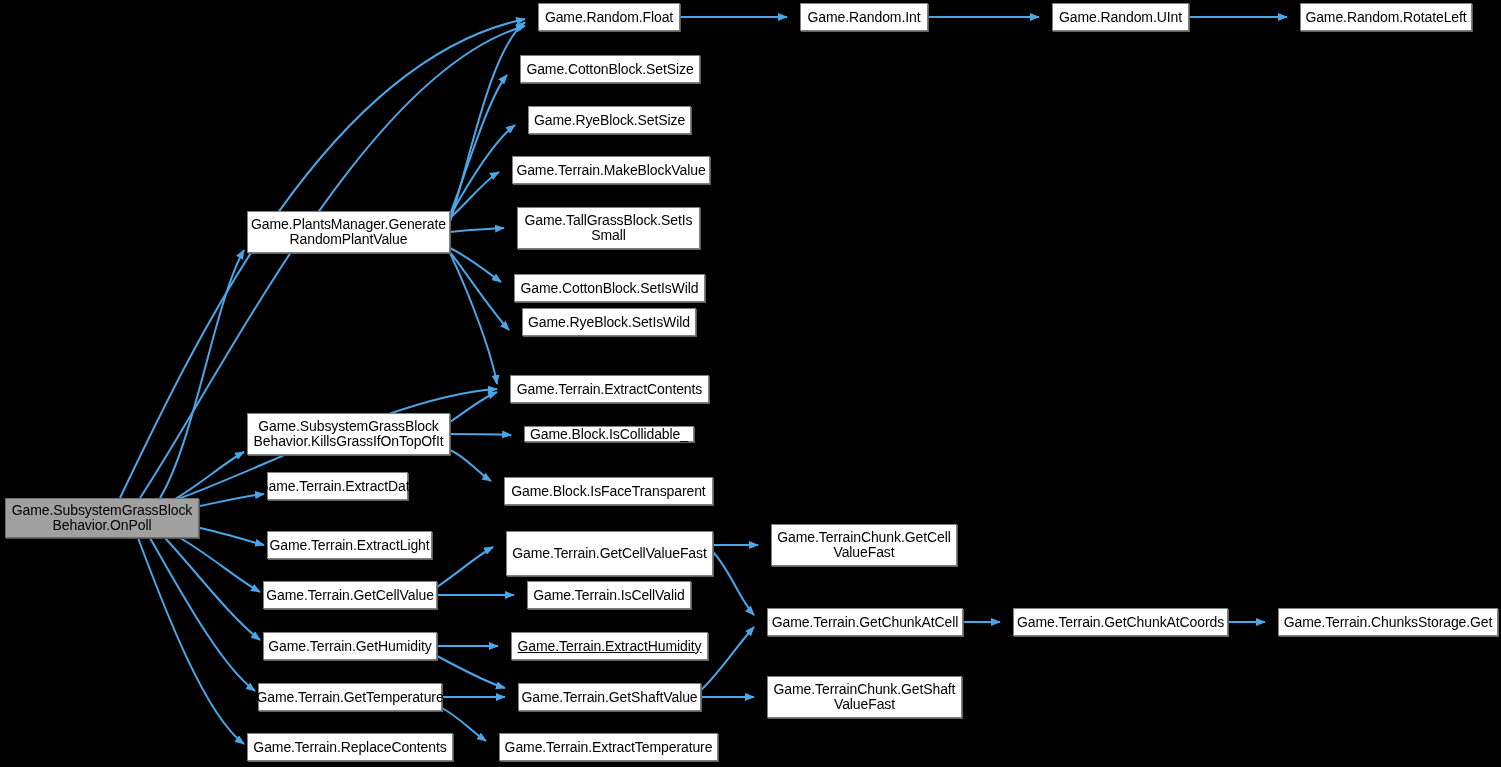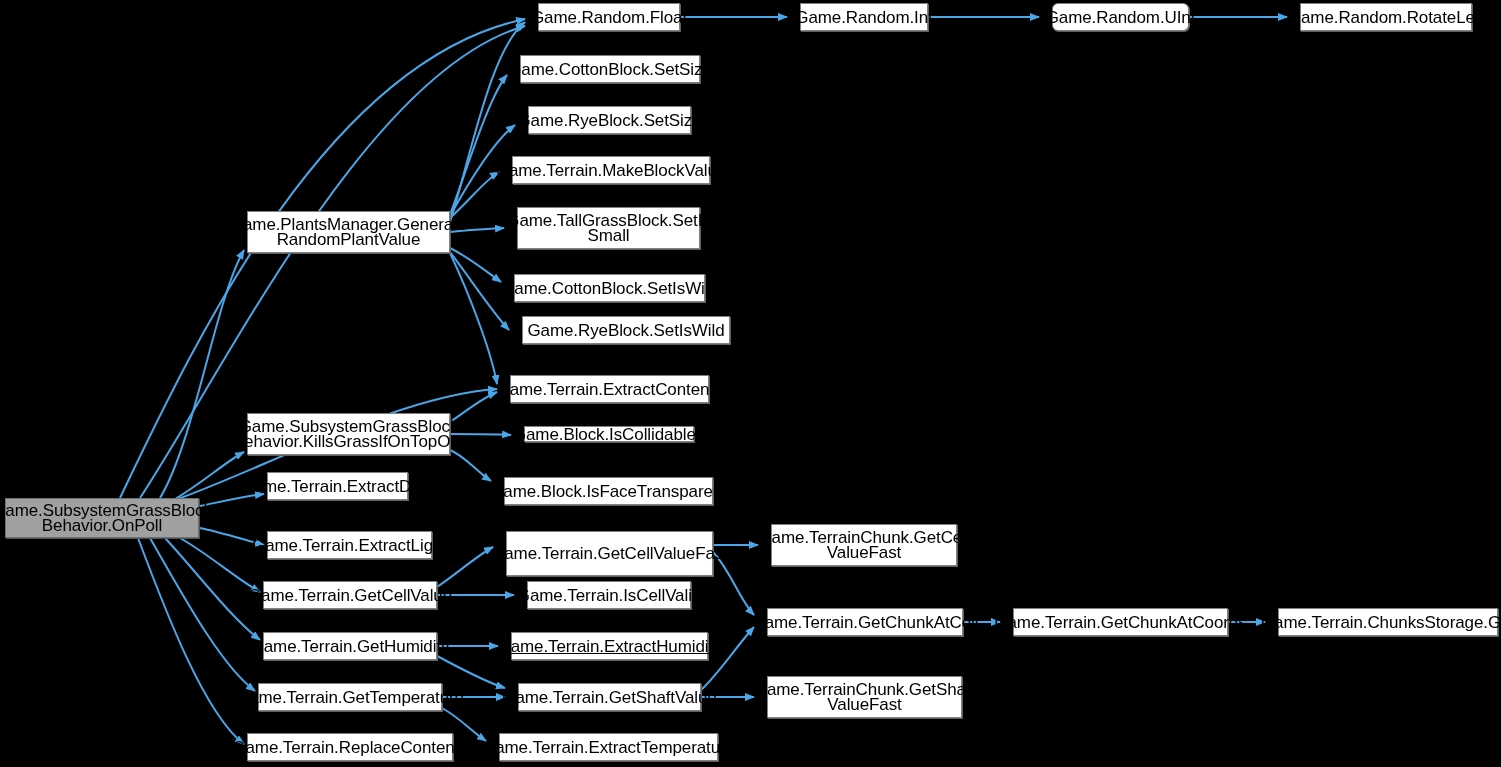--- a/index.html
+++ b/index.html
@@ -24,21 +24,21 @@
     height: 767px;
     pointer-events: none;
   }
   .node {
     position: absolute;
     box-sizing: border-box;
     background: #ffffff;
     border: 1px solid #808080;
     box-shadow: 1px 1px 0 0 #606060;
     color: #000000;
-    font-size: 17px;
+    font-size: 14px;
     line-height: 15px;
     display: flex;
     align-items: center;
     justify-content: center;
     text-align: center;
     letter-spacing: -0.1px;
     white-space: pre-line;
     z-index: 5;
   }
   .node.highlight {
@@ -114,33 +114,33 @@
       <div class="node" style="left: 263px; top: 632px; width: 174px; height: 28px;"><span>Game.Terrain.GetHumidity</span></div>
       <div class="node" style="left: 258px; top: 683px; width: 184px; height: 28px;"><span>Game.Terrain.GetTemperature</span></div>
       <div class="node" style="left: 247px; top: 733px; width: 206px; height: 28px;"><span>Game.Terrain.ReplaceContents</span></div>
       <div class="node" style="left: 538px; top: 3px; width: 142px; height: 28px;"><span>Game.Random.Float</span></div>
       <div class="node" style="left: 520px; top: 55px; width: 180px; height: 28px;"><span>Game.CottonBlock.SetSize</span></div>
       <div class="node" style="left: 528px; top: 106px; width: 163px; height: 28px;"><span>Game.RyeBlock.SetSize</span></div>
       <div class="node" style="left: 512px; top: 156px; width: 198px; height: 28px;"><span>Game.Terrain.MakeBlockValue</span></div>
       <div class="node" style="left: 517px; top: 207px; width: 183px; height: 42px;"><span>Game.TallGrassBlock.SetIs
 Small</span></div>
       <div class="node" style="left: 514px; top: 274px; width: 191px; height: 28px;"><span>Game.CottonBlock.SetIsWild</span></div>
-      <div class="node" style="left: 522px; top: 316px; width: 208px; height: 28px;"><span>Game.RyeBlock.SetIsWild</span></div>
+      <div class="node" style="left: 522px; top: 308px; width: 174px; height: 28px;"><span>Game.RyeBlock.SetIsWild</span></div>
       <div class="node" style="left: 510px; top: 375px; width: 199px; height: 28px;"><span>Game.Terrain.ExtractContents</span></div>
       <div class="node" style="left: 524px; top: 426px; width: 170px; height: 16px;"><span>Game.Block.IsCollidable_</span></div>
       <div class="node" style="left: 504px; top: 477px; width: 209px; height: 28px;"><span>Game.Block.IsFaceTransparent</span></div>
       <div class="node" style="left: 506px; top: 531px; width: 207px; height: 45px;"><span>Game.Terrain.GetCellValueFast</span></div>
       <div class="node" style="left: 527px; top: 581px; width: 164px; height: 28px;"><span>Game.Terrain.IsCellValid</span></div>
       <div class="node" style="left: 511px; top: 632px; width: 197px; height: 28px; text-decoration: underline;"><span>Game.Terrain.ExtractHumidity</span></div>
       <div class="node" style="left: 518px; top: 683px; width: 183px; height: 28px; align-items: center;"><span>Game.Terrain.GetShaftValue</span></div>
       <div class="node" style="left: 499px; top: 733px; width: 219px; height: 28px;"><span>Game.Terrain.ExtractTemperature</span></div>
       <div class="node" style="left: 800px; top: 3px; width: 128px; height: 28px;"><span>Game.Random.Int</span></div>
       <div class="node" style="left: 771px; top: 524px; width: 186px; height: 42px;"><span>Game.TerrainChunk.GetCell
 ValueFast</span></div>
       <div class="node" style="left: 767px; top: 608px; width: 196px; height: 28px;"><span>Game.Terrain.GetChunkAtCell</span></div>
       <div class="node" style="left: 767px; top: 676px; width: 195px; height: 42px;"><span>Game.TerrainChunk.GetShaft
 ValueFast</span></div>
-      <div class="node" style="left: 1052px; top: 3px; width: 137px; height: 28px; border-radius: 6px;"><span>Game.Random.UInt</span></div>
+      <div class="node" style="left: 1052px; top: 3px; width: 137px; height: 28px;"><span>Game.Random.UInt</span></div>
       <div class="node" style="left: 1013px; top: 608px; width: 215px; height: 28px;"><span>Game.Terrain.GetChunkAtCoords</span></div>
       <div class="node" style="left: 1300px; top: 3px; width: 172px; height: 28px;"><span>Game.Random.RotateLeft</span></div>
       <div class="node" style="left: 1278px; top: 608px; width: 220px; height: 28px;"><span>Game.Terrain.ChunksStorage.Get</span></div>
     </div>
 </div>
 
 </body></html>

